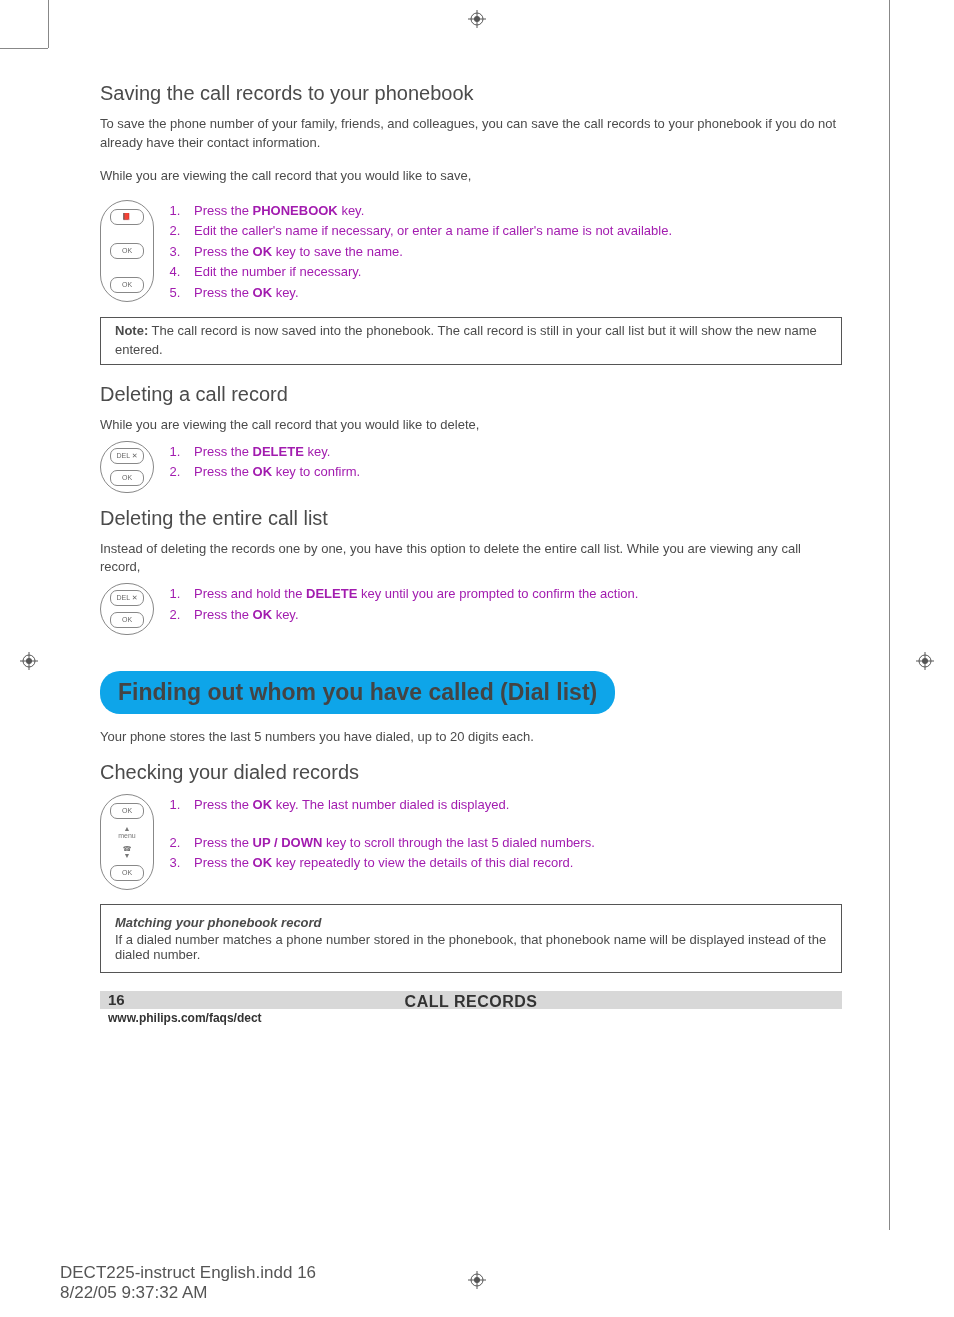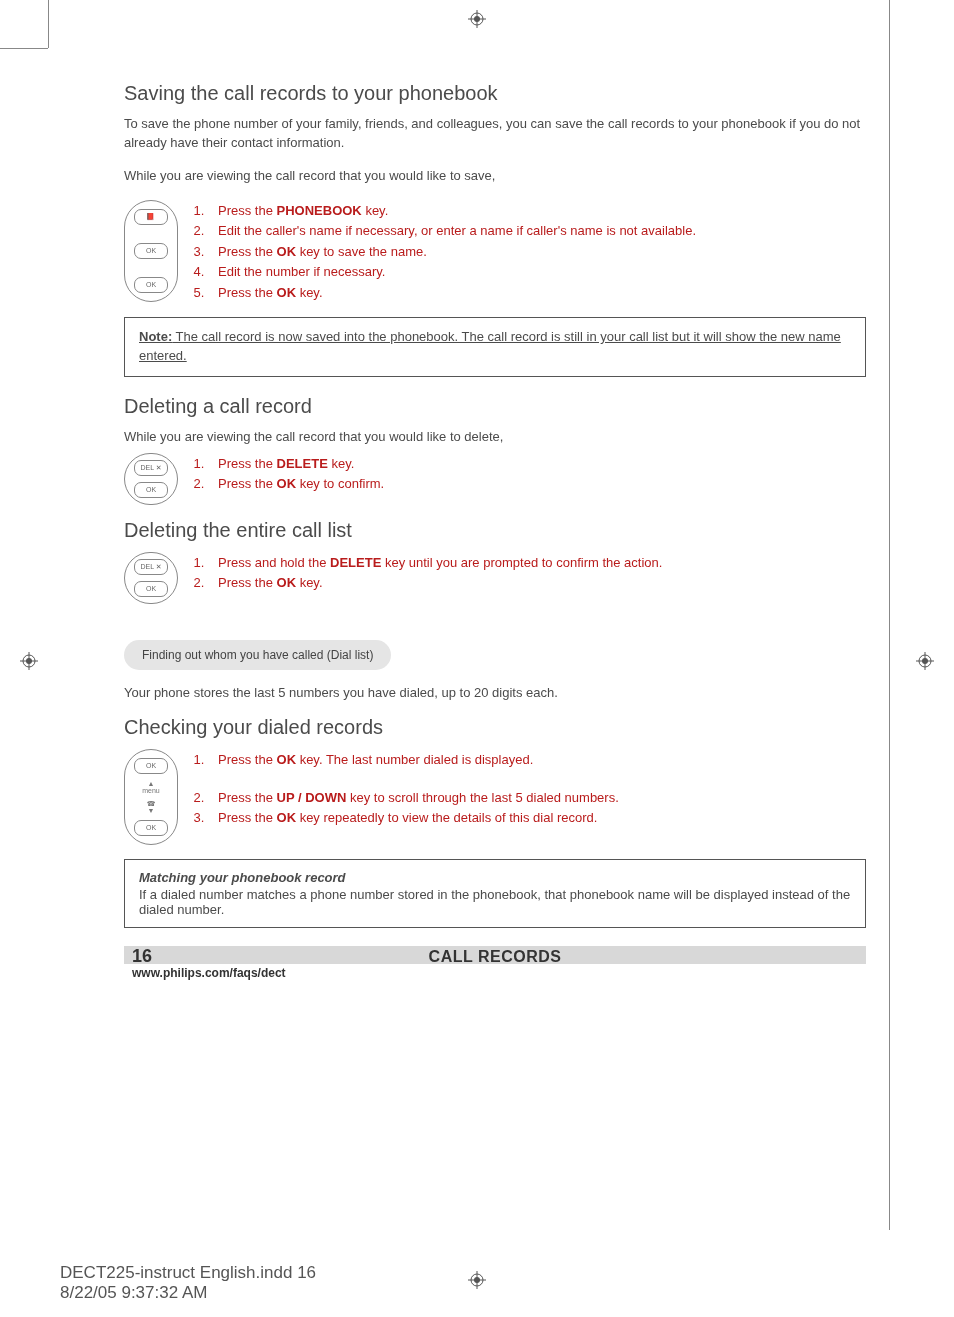--- a/index.html
+++ b/index.html
@@ -33,21 +33,20 @@
   }
   .regmark.top { left: 50%; top: 10px; transform: translateX(-50%); }
   .regmark.left { left: 20px; top: 652px; }
   .regmark.right { right: 20px; top: 652px; }
   .regmark.bottom { left: 50%; bottom: 28px; transform: translateX(-50%); }
 
   .page {
     position: absolute;
     left: 100px; top: 82px;
     width: 742px;
-    margin-left: 24px;
   }
   h2.section {
     font-size: 20px;
     font-weight: 400;
     margin: 0 0 10px 0;
     color: #4b4b4b;
   }
   p.body {
     font-size: 13px;
     line-height: 1.45;
@@ -85,59 +84,58 @@
   .key-mid {
     font-size: 7px;
     color: #777;
     text-align: center;
     line-height: 1;
   }
   ol.steps {
     margin: 0;
     padding-left: 18px;
     font-size: 13px;
-    color: #b91c1c;
+    color: #a21caf;
   }
   ol.steps li {
     padding-left: 10px;
     margin: 1px 0;
     line-height: 1.5;
   }
   .note-box {
     border: 1.5px solid #555;
-    padding: 10px 14px;
+    padding: 4px 14px;
     font-size: 13px;
     line-height: 1.45;
     color: #4b4b4b;
     margin: 6px 0 18px 0;
-    text-decoration: underline;
   }
   .rounded-heading {
-    background: #e5e5e5;
+    background: #0ea5e9;
     border-radius: 20px;
     padding: 8px 18px;
-    font-size: 12px;
-    font-weight: 400;
+    font-size: 23px;
+    font-weight: 700;
     color: #444;
     margin: 22px 0 14px 0;
     display: inline-block;
   }
   .footer-bar {
     margin-top: 18px;
   }
   .footer-title-strip {
     background: #d8d8d8;
     height: 18px;
     position: relative;
   }
   .footer-pagenum {
     position: absolute;
     left: 8px; top: 0;
     font-weight: 700;
-    font-size: 18px;
+    font-size: 15px;
   }
   .footer-title {
     position: absolute;
     left: 50%; top: 2px;
     transform: translateX(-50%);
     font-size: 16px;
     font-weight: 900;
     letter-spacing: 0.5px;
     font-family: Arial Black, Arial, sans-serif;
   }
@@ -239,20 +237,21 @@
       <div class="key-btn">OK</div>
     </div>
     <ol class="steps">
       <li><span>Press the </span><b>DELETE</b><span> key.</span></li>
       <li><span>Press the </span><b>OK</b><span> key to confirm.</span></li>
     </ol>
   </div>
 
   
   <h2 class="section" style="margin-top:10px">Deleting the entire call list</h2>
+  <p class="body" style="margin-bottom:6px">Instead of deleting the records one by one, you have this option to delete the entire call list.  While you are viewing any call record,</p>
 
   <div class="step-block">
     <div class="key-oval">
       <div class="key-btn">DEL ✕</div>
       <div class="key-btn">OK</div>
     </div>
     <ol class="steps">
       <li><span>Press and hold the </span><b>DELETE</b><span> key until you are prompted to confirm the action.</span></li>
       <li><span>Press the </span><b>OK</b><span> key.</span></li>
     </ol>

